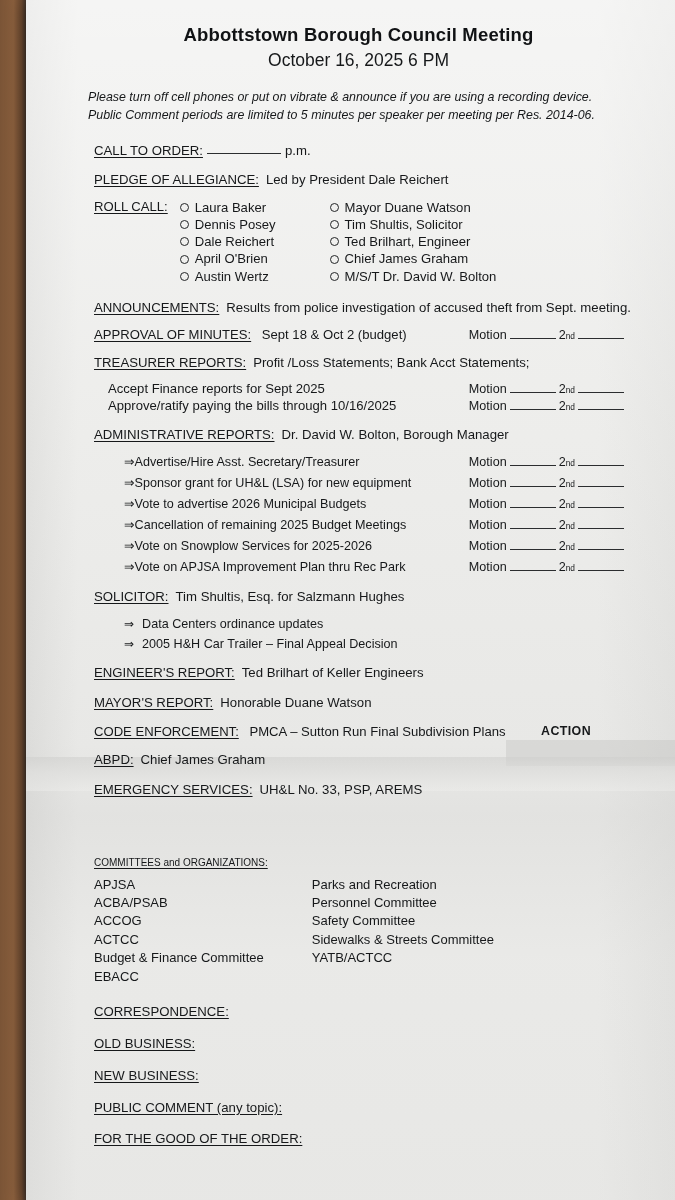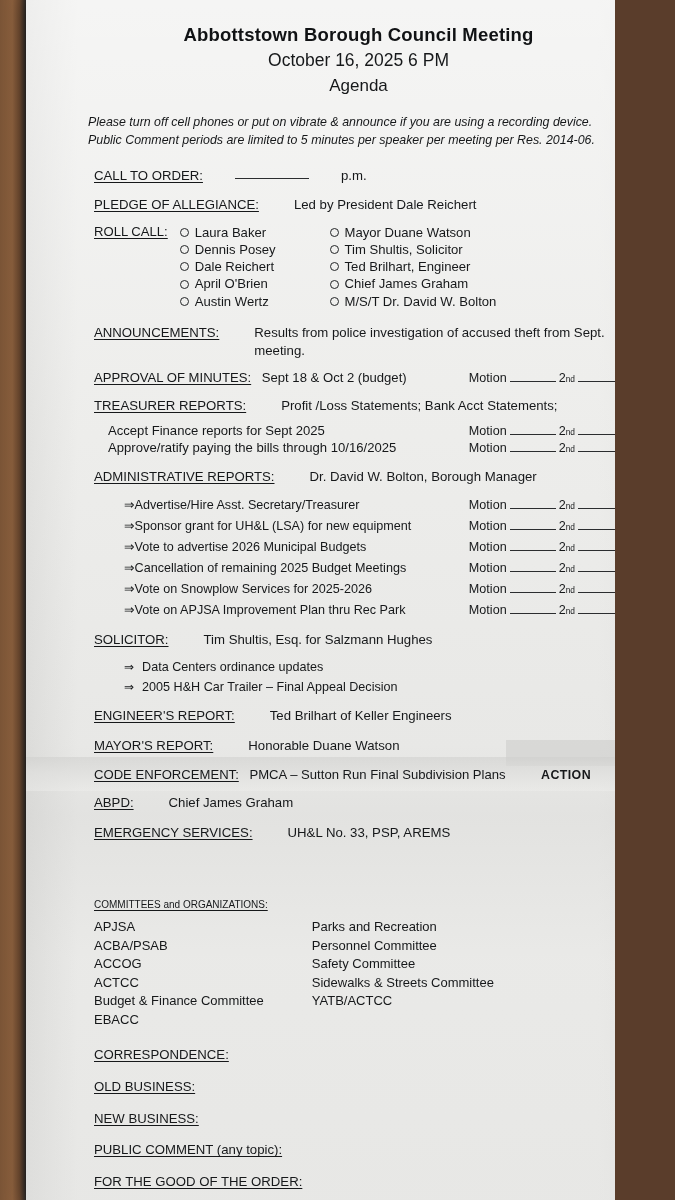--- a/index.html
+++ b/index.html
@@ -8,21 +8,21 @@
     background: #5a3d2b;
   }
   body {
     width: 675px;
     height: 1200px;
     overflow: hidden;
     font-family: "Liberation Sans", sans-serif;
   }
   .page-wrap {
     position: relative;
-    width: 615px;
+    width: 675px;
     height: 1200px;
     background: linear-gradient(90deg, #7a5436 0%, #8a5f3d 2%, #6d4a30 3.2%, #2e2a28 4.2%, #1b1917 5%);
     overflow: hidden;
     text-decoration: underline;
   }
   
   .sheet {
     position: absolute;
     left: 26px;
     top: 0px;
@@ -94,21 +94,20 @@
     line-height: 1.45;
     margin: 18px 0 0 28px;
   }
   .row {
     display: flex;
     align-items: flex-start;
     margin-top: 11px;
     font-size: 13.2px;
     line-height: 1.35;
     padding-left: 34px;
-    gap: 28px;
   }
   .u {
     text-decoration: underline;
     text-underline-offset: 2px;
     font-weight: 500;
     white-space: nowrap;
   }
   .val { margin-left: 7px; }
   .blank-line {
     display: inline-block;
@@ -146,21 +145,21 @@
     width: 7px; height: 7px;
     border: 1.2px solid #232527;
     border-radius: 50%;
     margin-right: 6px;
     flex: none;
   }
 
   
   .motion-row {
     display: flex;
-    align-items: flex-end;
+    align-items: center;
     justify-content: space-between;
     padding-left: 34px;
     padding-right: 30px;
     font-size: 13.1px;
     margin-top: 10px;
   }
   .motion-row .left { flex: 1; }
   .motion {
     white-space: nowrap;
     font-size: 12.6px;
@@ -216,21 +215,20 @@
 
 <div class="page-wrap">
   <div class="sheet">
     <div class="fold2"></div>
     <div class="fold"></div>
 
     <div class="content">
 
       <div class="title">Abbottstown Borough Council Meeting</div>
       <div class="title2">October 16, 2025    6 PM</div>
-      <div class="title3">Agenda</div>
 
       <div class="notice">
         <div>Please turn off cell phones or put on vibrate &amp; announce if you are using a recording device.</div>
         <div>Public Comment periods are limited to 5 minutes per speaker per meeting per Res. 2014-06.</div>
       </div>
 
       <div class="row" style="margin-top:17px;">
         <span class="u">CALL TO ORDER:</span>
         <span class="blank-line"></span>
         <span>p.m.</span>

